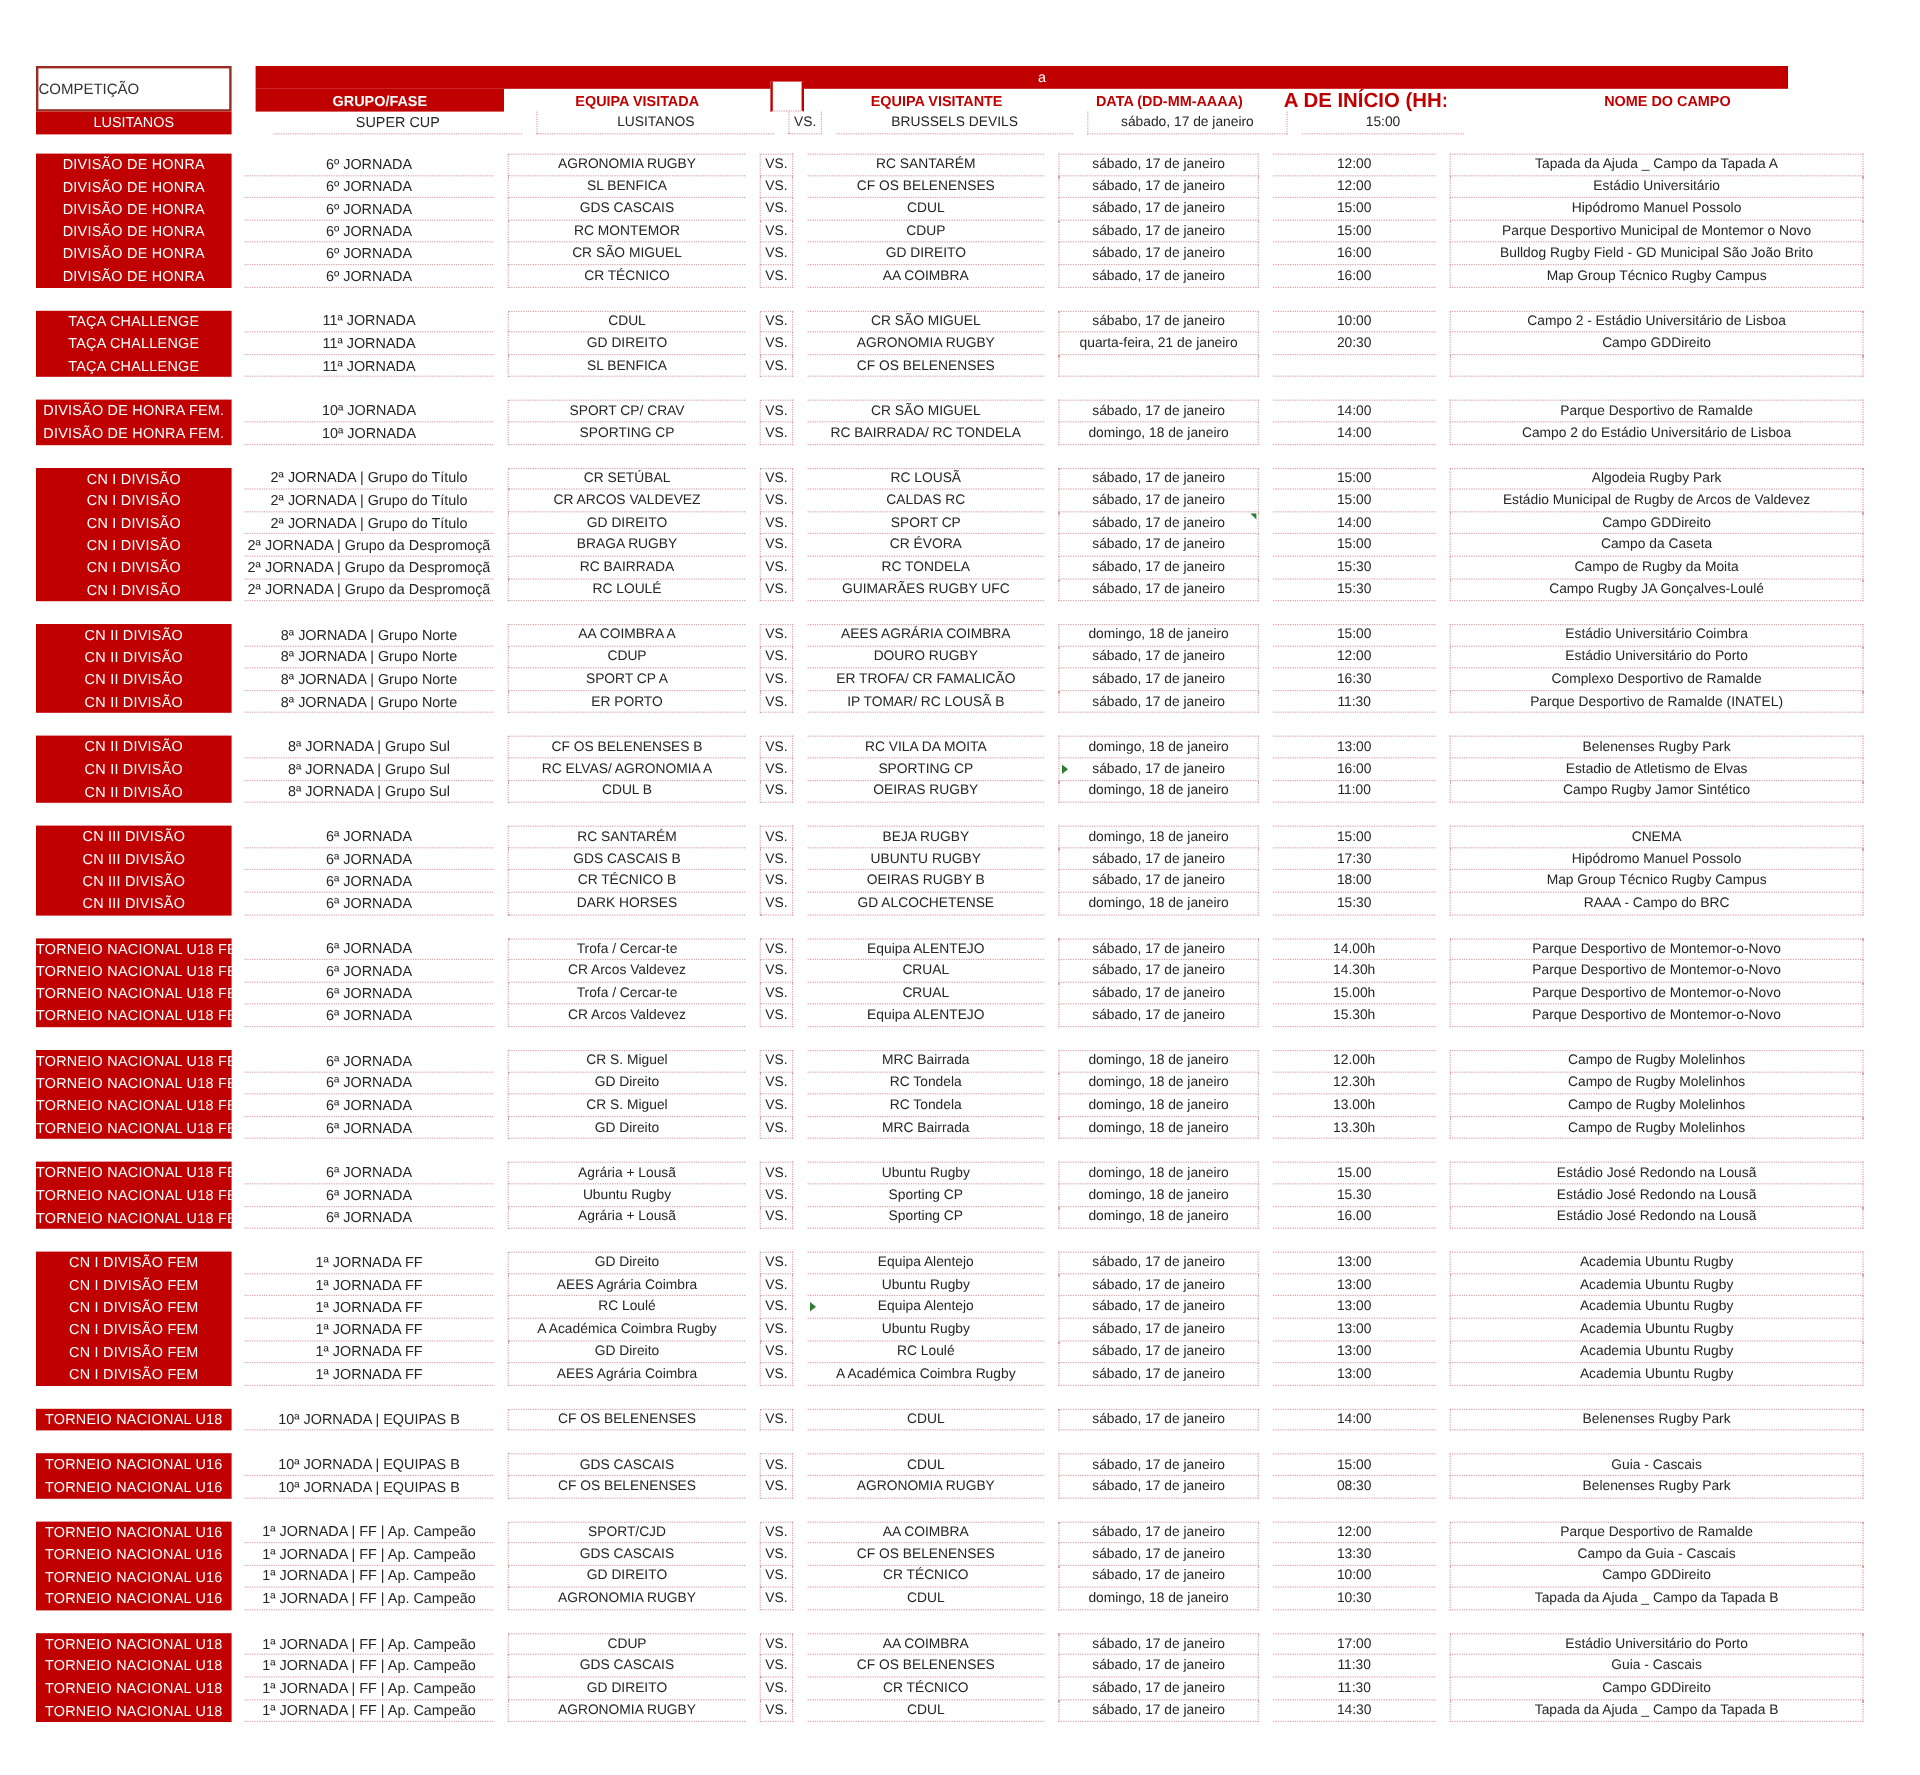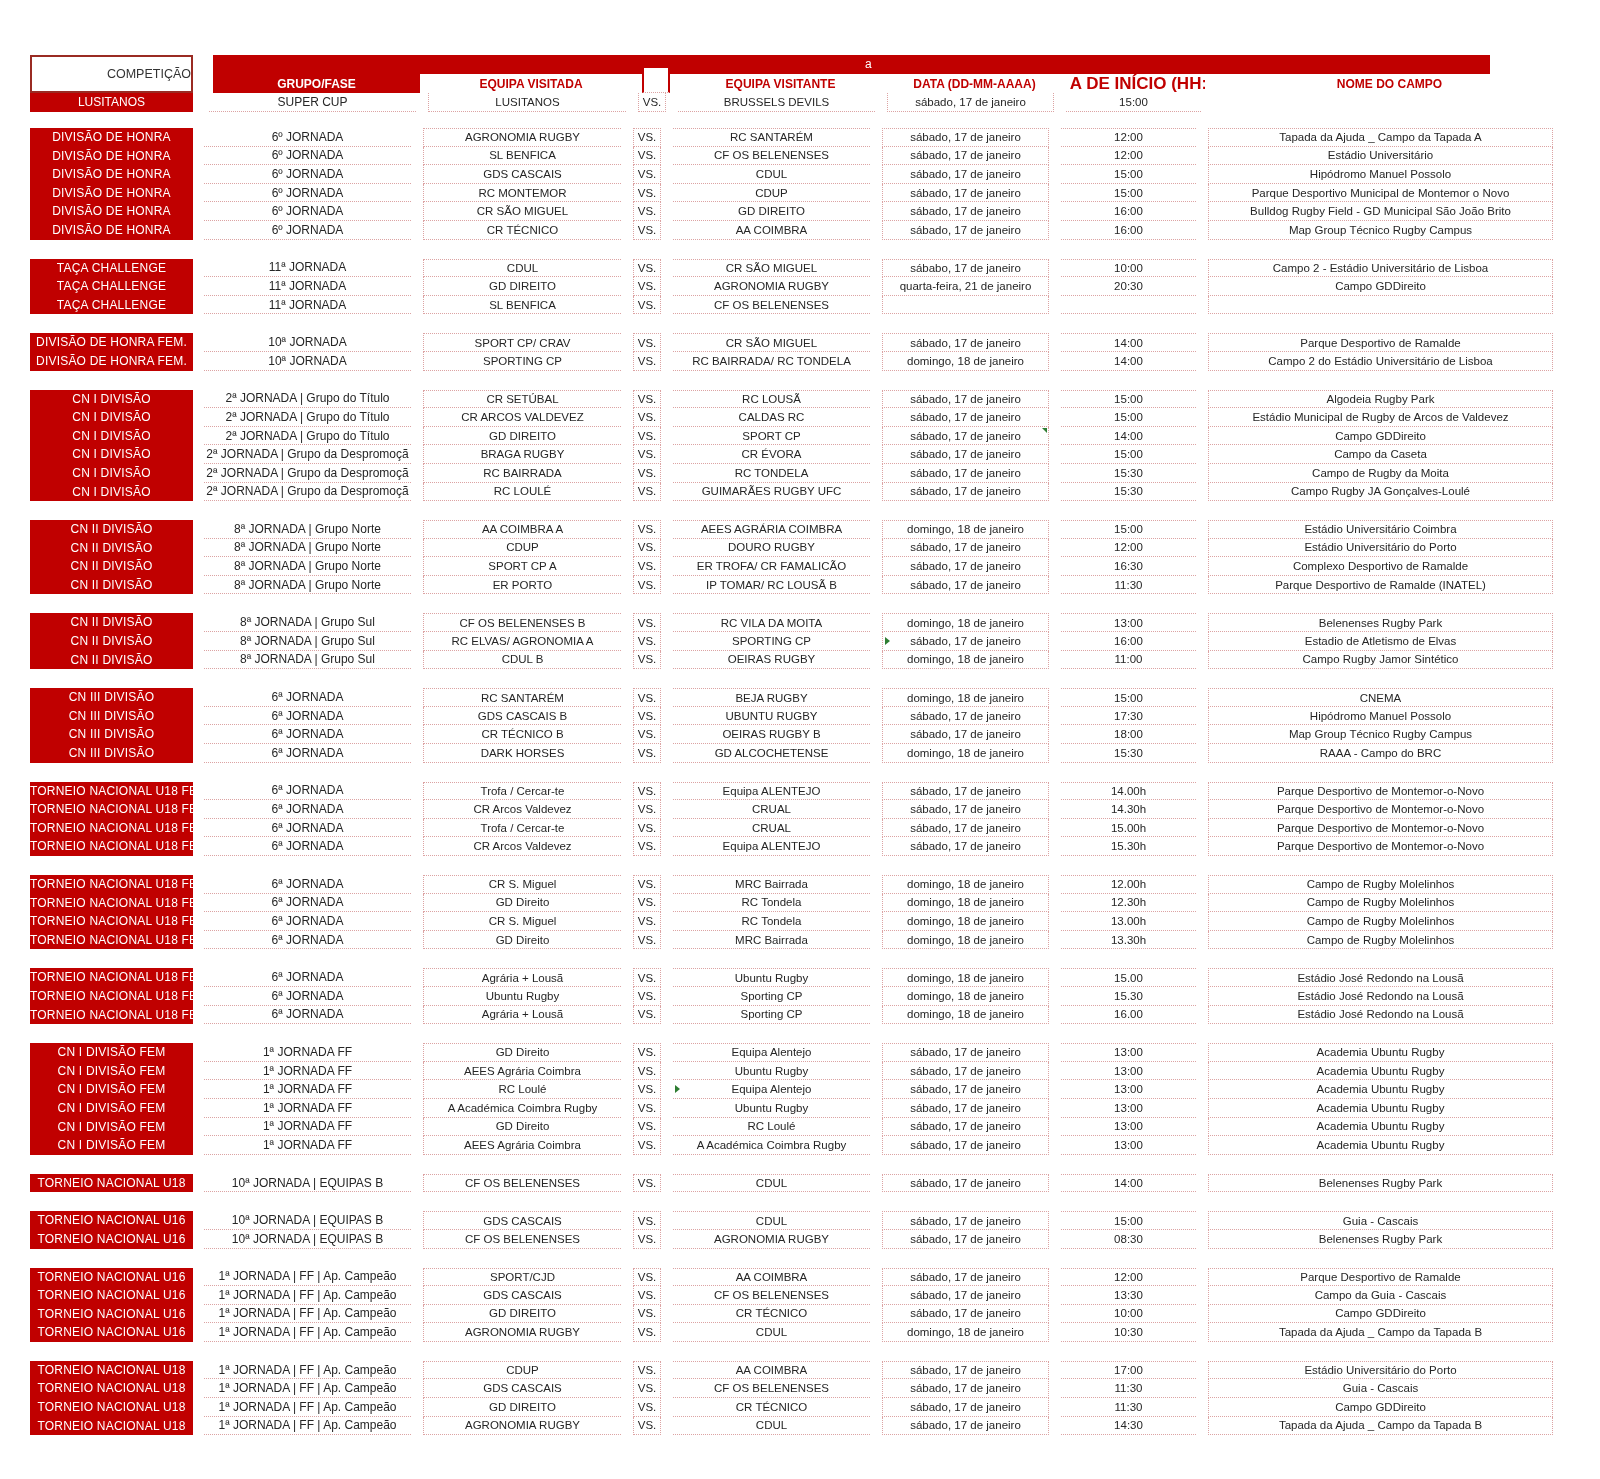--- a/index.html
+++ b/index.html
@@ -7,36 +7,36 @@
     --bd:#DCA3A3;
     --txt:#262626;
     --rh:18.6px;
   }
   html,body{margin:0;padding:0;background:#fff;}
   body{width:1600px;height:1479px;font-family:"Liberation Sans",sans-serif;color:var(--txt);}
   .sheet{position:relative;width:1600px;height:1479px;overflow:hidden;background:#fff;}
 
   
   #competicao-box{position:absolute;left:30px;top:55px;width:163px;height:38px;box-sizing:border-box;
-    background:#fff;border:2px solid #9A2B23;display:flex;align-items:center;justify-content:flex-end;
+    background:#fff;border:2px solid #9A2B23;display:flex;align-items:center;justify-content:flex-start;
     font-size:12.5px;color:#333;}
   #band{position:absolute;left:213px;top:55px;width:1277px;height:19px;background:var(--red);
     color:#fff;font-size:12px;line-height:19px;}
   #band span{padding-left:652px;display:inline-block;}
   .grid7{display:grid;grid-template-columns:207px 198px 28px 197px 167px 135px 345px;gap:12px;}
   #header-row{position:absolute;left:213px;top:74px;width:1277px;height:19px;}
   .hc{display:flex;align-items:center;justify-content:center;font-weight:bold;font-size:12px;
     color:var(--red);white-space:nowrap;overflow:hidden;box-sizing:border-box;}
   .hc-grupo{background:var(--red);color:#fff;}
   .hc-vs{margin-top:-6px;height:25px;background:#fff;border-left:2px solid var(--red);
     border-right:2px solid var(--red);border-bottom:1px dotted var(--bd);}
   .hc-hora{font-size:17px;}
   #lusitanos-label{position:absolute;left:30px;top:93px;width:163px;height:18.6px;background:var(--red);
     color:#fff;font-size:12px;line-height:18.6px;text-align:center;overflow:hidden;white-space:nowrap;}
-  #first-row{position:absolute;left:209px;top:93px;width:1277px;height:18.6px;}
+  #first-row{position:absolute;left:228px;top:93px;width:1277px;height:18.6px;}
 
   
   .cell{position:relative;display:flex;align-items:center;justify-content:center;font-size:11.5px;
     white-space:nowrap;overflow:hidden;box-sizing:border-box;color:var(--txt);}
   .c-grupo{border-bottom:1px dotted var(--bd);font-size:12px;}
   .c-visitada{border-left:1px dotted var(--bd);border-bottom:1px dotted var(--bd);}
   .c-vs{border-left:1px dotted var(--bd);border-right:1px dotted var(--bd);border-bottom:1px dotted var(--bd);}
   .c-visitante{border-bottom:1px dotted var(--bd);}
   .c-data{border-left:1px dotted var(--bd);border-right:1px dotted var(--bd);border-bottom:1px dotted var(--bd);text-align:center;}
   .c-hora{border-bottom:1px dotted var(--bd);}

